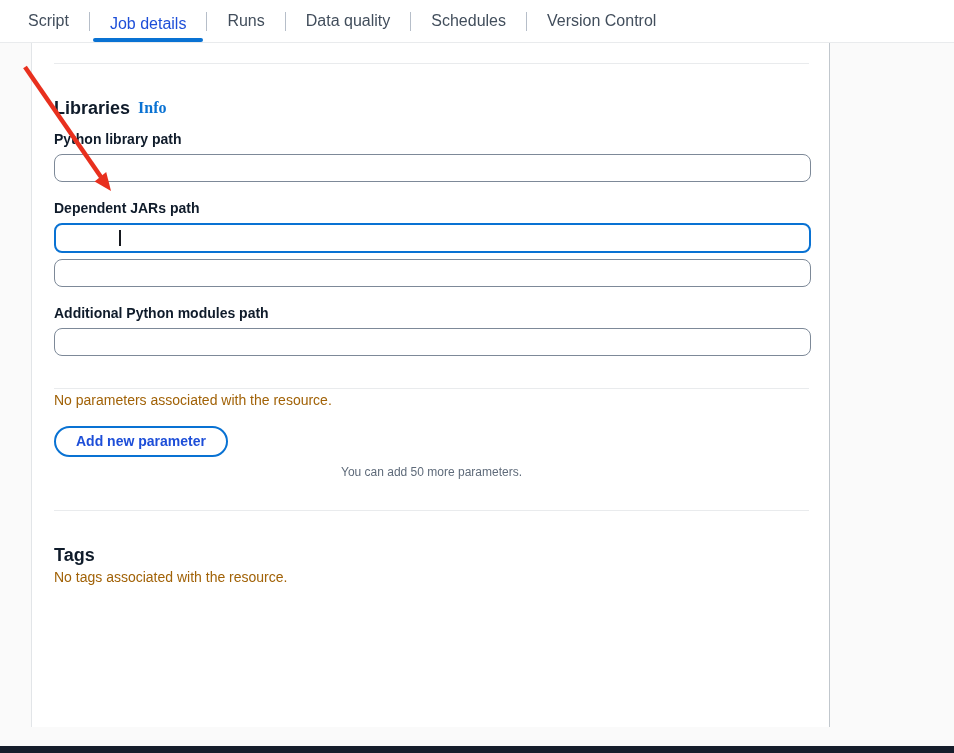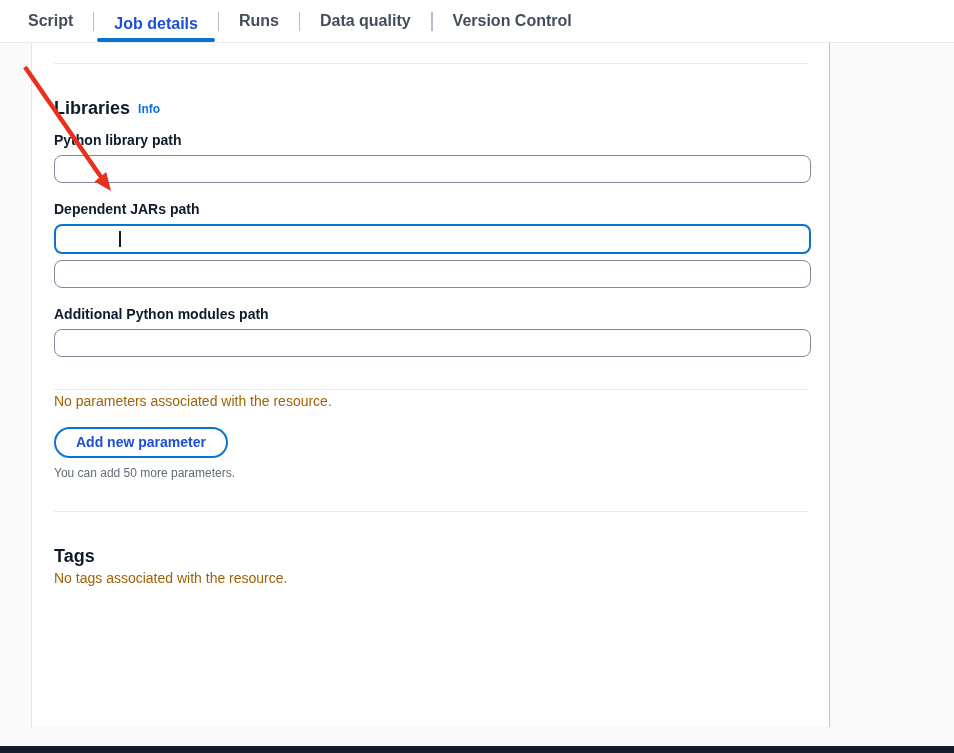--- a/index.html
+++ b/index.html
@@ -17,21 +17,21 @@
     position: absolute; top: 0; left: 0; right: 0; height: 43px;
     background: #ffffff;
     border-bottom: 1px solid #e9ebed;
     display: flex; align-items: stretch;
     padding-left: 8px;
   }
   .tab {
     position: relative;
     display: flex; align-items: center;
     padding: 0 20px;
-    font-size: 16px; font-weight: bold;
+    font-size: 16px; font-weight: normal;
     color: #424e5c;
     cursor: pointer;
     white-space: nowrap;
   }
   .tab.active { color: #1d4ed8; margin-top: 6px; }
   .tab.active::after {
     content: "";
     position: absolute; left: 3px; right: 3px; bottom: 0;
     height: 4px; border-radius: 2px;
     background: #0972d3;
@@ -56,23 +56,23 @@
   .top-divider { margin-top: 20px; }
   .section-divider { margin-top: 32px; }
   .section-divider-2 { margin-top: 30px; }
 
   .section-title {
     margin-top: 33px;
     font-size: 18px; font-weight: bold; color: #0f1b2a;
     line-height: 22px;
   }
   .info-link {
-    font-size: 12px; font-weight: bold; color: #0972d3;
+    font-size: 16px; font-weight: bold; color: #0972d3;
     text-decoration: none; margin-left: 8px;
-    vertical-align: 1px; cursor: pointer;
+    vertical-align: 1px; cursor: pointer; font-family: Liberation Serif, serif;
   }
 
   .field-label {
     margin-top: 18px;
     font-size: 14px; font-weight: bold; color: #0f1b2a;
     line-height: 17px;
   }
   .field-label.first { margin-top: 12px; }
 
   .text-input {
@@ -108,21 +108,21 @@
     padding: 4px 20px 5px;
     border: 2px solid #0972d3; border-radius: 16px;
     background: #ffffff;
     color: #1d4ed8; font-weight: bold; font-size: 14px;
     font-family: "Liberation Sans", sans-serif;
     line-height: 18px;
     cursor: pointer;
   }
   .helper-text {
     margin-top: 8px;
-    font-size: 12px; color: #5f6b7a; line-height: 15px;
+    font-size: 12px; color: #5f6b7a; line-height: 15px; text-align: center;
   }
 
   
   .bottom-strip {
     position: absolute; left: 0; right: 0; bottom: 7px; height: 19px;
     background: #fafafa;
   }
   .bottom-bar {
     position: absolute; left: 0; right: 0; bottom: 0; height: 7px;
     background: #151d2b;
@@ -150,20 +150,23 @@
     </div>
     <div class="tab-divider"></div>
     <div class="tab">
       <span>Runs</span>
     </div>
     <div class="tab-divider"></div>
     <div class="tab">
       <span>Data quality</span>
     </div>
     <div class="tab-divider"></div>
+    <div class="tab">
+      <span>Schedules</span>
+    </div>
     <div class="tab-divider"></div>
     <div class="tab">
       <span>Version Control</span>
     </div>
   </nav>
 
   <main class="panel">
 
     <hr class="divider top-divider">
 

